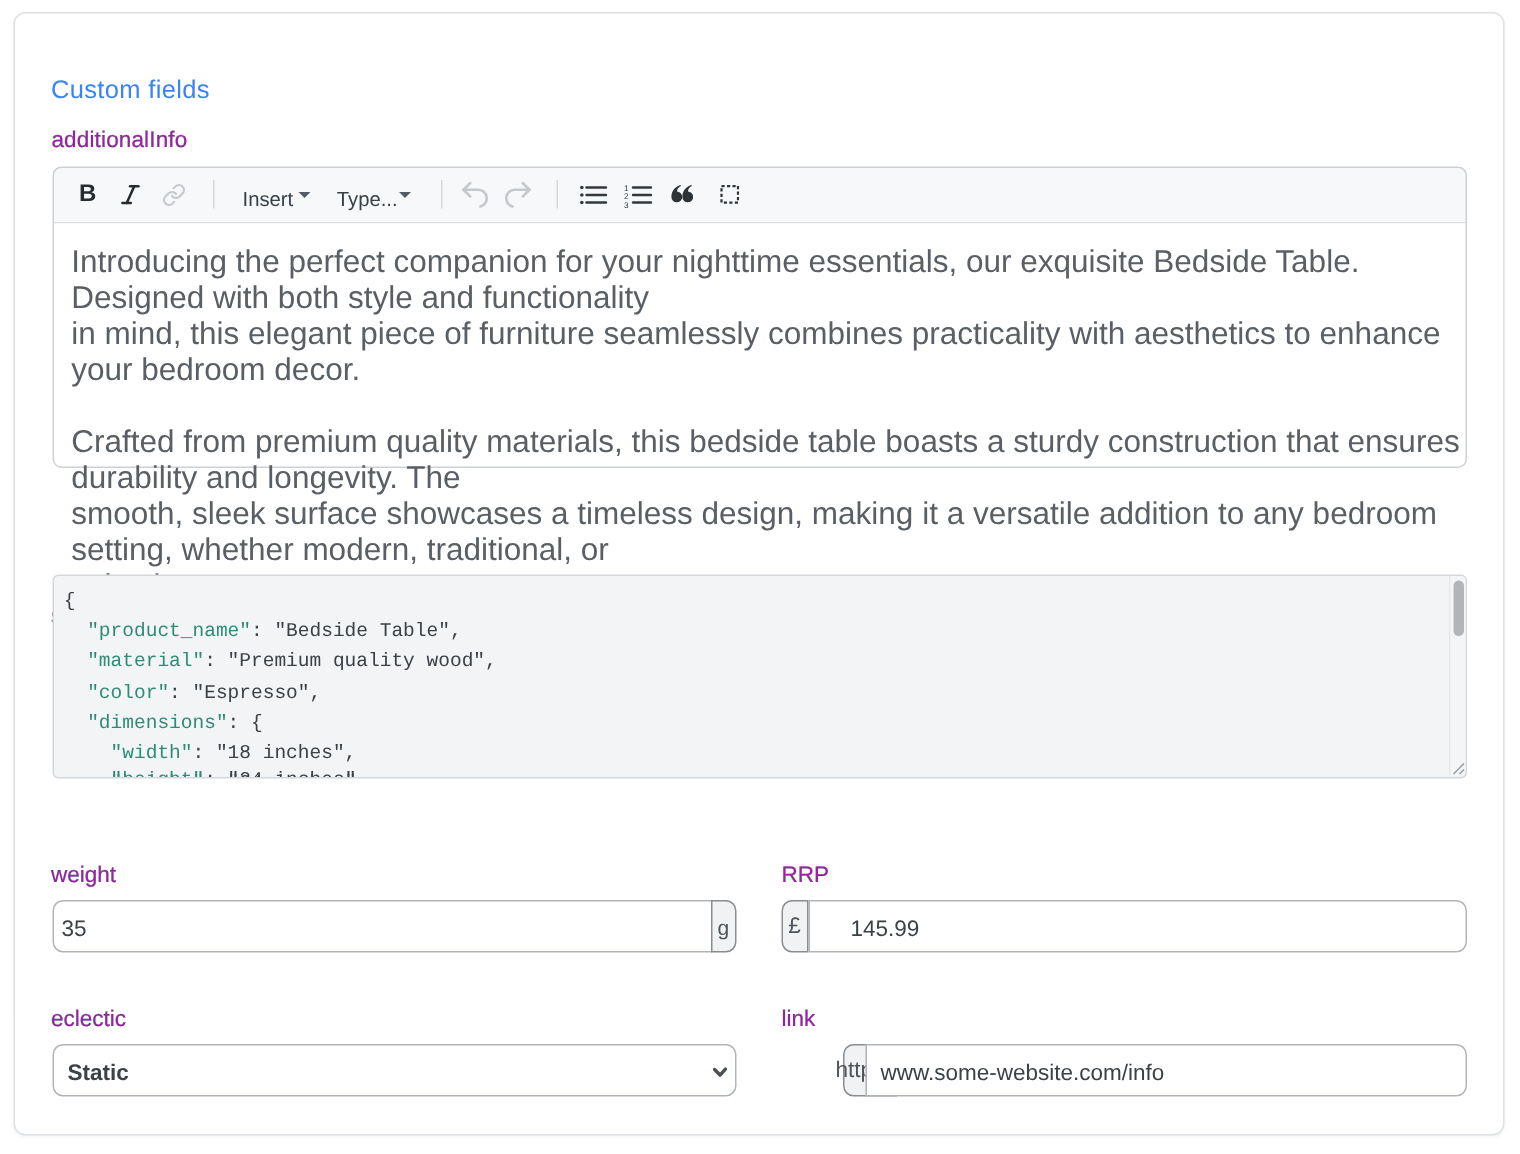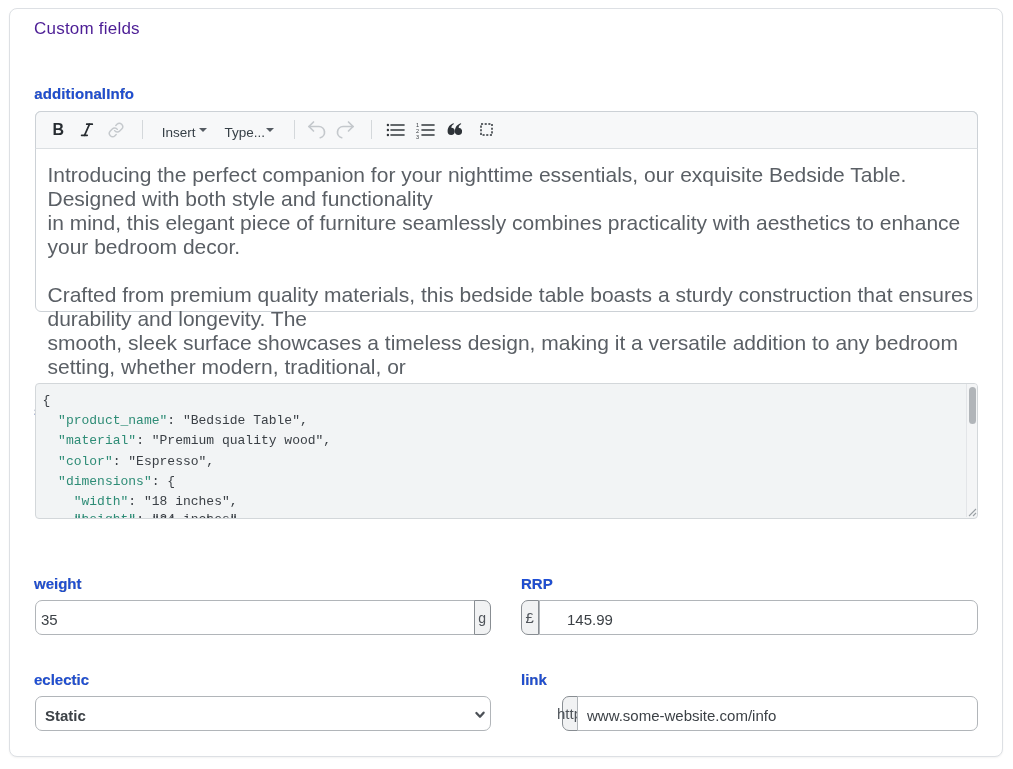--- a/index.html
+++ b/index.html
@@ -1,20 +1,20 @@
 <!DOCTYPE html>
 <html><head>
 <meta charset="utf-8">
 <style>
 * { margin:0; padding:0; box-sizing:border-box; }
 html,body { width:1013px; height:769px; background:#ffffff; font-family:"Liberation Sans", sans-serif; position:relative; overflow:hidden; }
 .abs { position:absolute; }
 .card { left:9px; top:8px; width:993.5px; height:748.5px; background:#fff; border:1px solid #dde0e4; border-radius:8px; box-shadow:0 1px 2px rgba(0,0,0,.05); }
-.title { left:34px; top:19px; font-size:17px; line-height:normal; letter-spacing:0.22px; color:#4c1d95; }
-.lbl { font-size:15px; line-height:normal; font-weight:700; color:#1d4ed8; -webkit-text-stroke:0.15px #34383d; }
+.title { left:34px; top:50px; font-size:17px; line-height:normal; letter-spacing:0.22px; color:#3b82f6; }
+.lbl { font-size:15px; line-height:normal; font-weight:400; color:#a21caf; -webkit-text-stroke:0.15px #34383d; }
 
 
 .editor { left:35px; top:110.5px; width:943px; height:201.5px; border:1px solid #ccd1d6; border-radius:6px; background:#fff; }
 .toolbar { left:35px; top:110.5px; width:943px; height:38.8px; background:#f7f8f9; border:1px solid #ccd1d6; border-bottom:1px solid #dbdfe2; border-radius:6px 6px 0 0; }
 .sep { width:1px; height:19px; background:#d4d8db; top:120px; }
 .tbtxt { font-size:13.5px; line-height:normal; color:#374047; top:125px; }
 .caret { width:0; height:0; border-left:4px solid transparent; border-right:4px solid transparent; border-top:4.5px solid #555b62; top:128px; }
 .edtext { left:36px; top:149.3px; width:941px; font-size:21px; line-height:24px; color:#5a5f65; padding:13.3px 0 0 11.5px; }
 .edtext p + p { margin-top:24px; }
 

